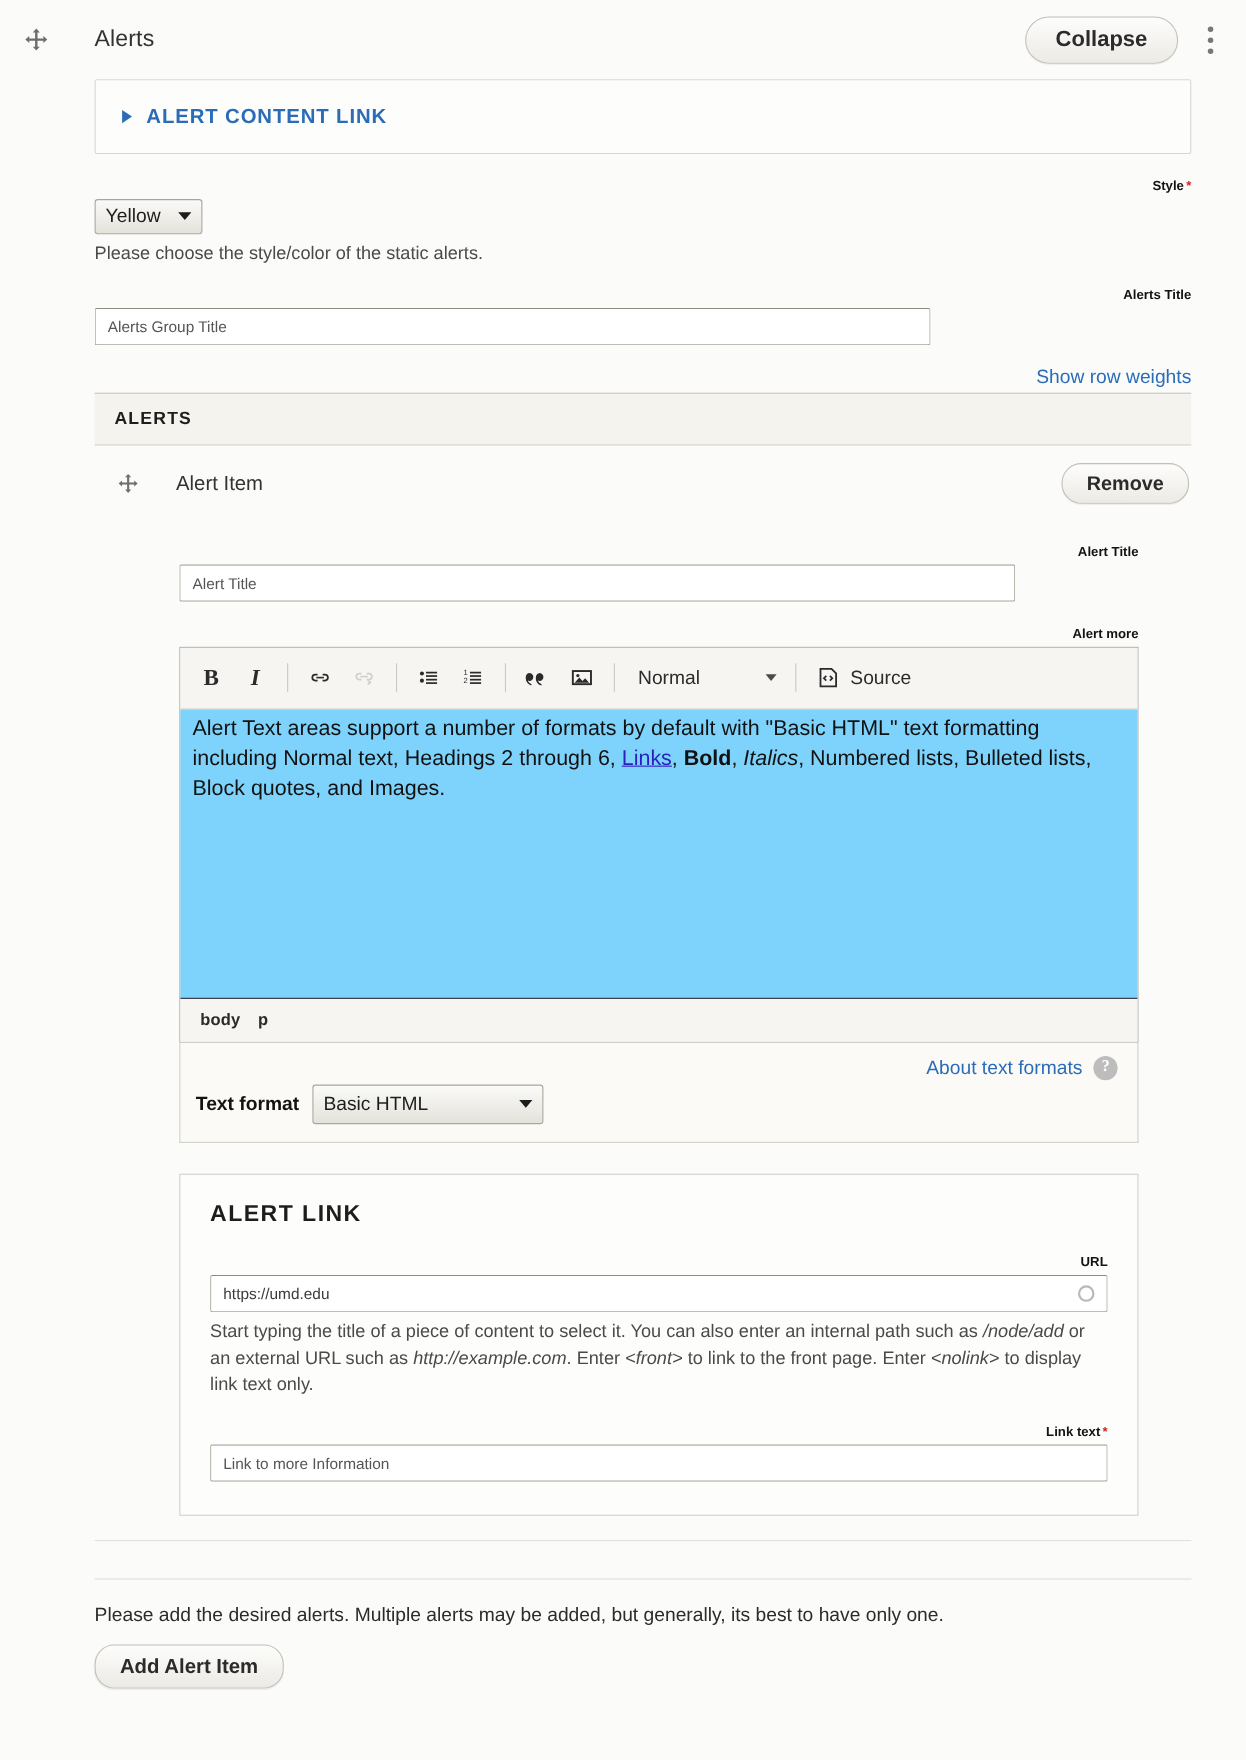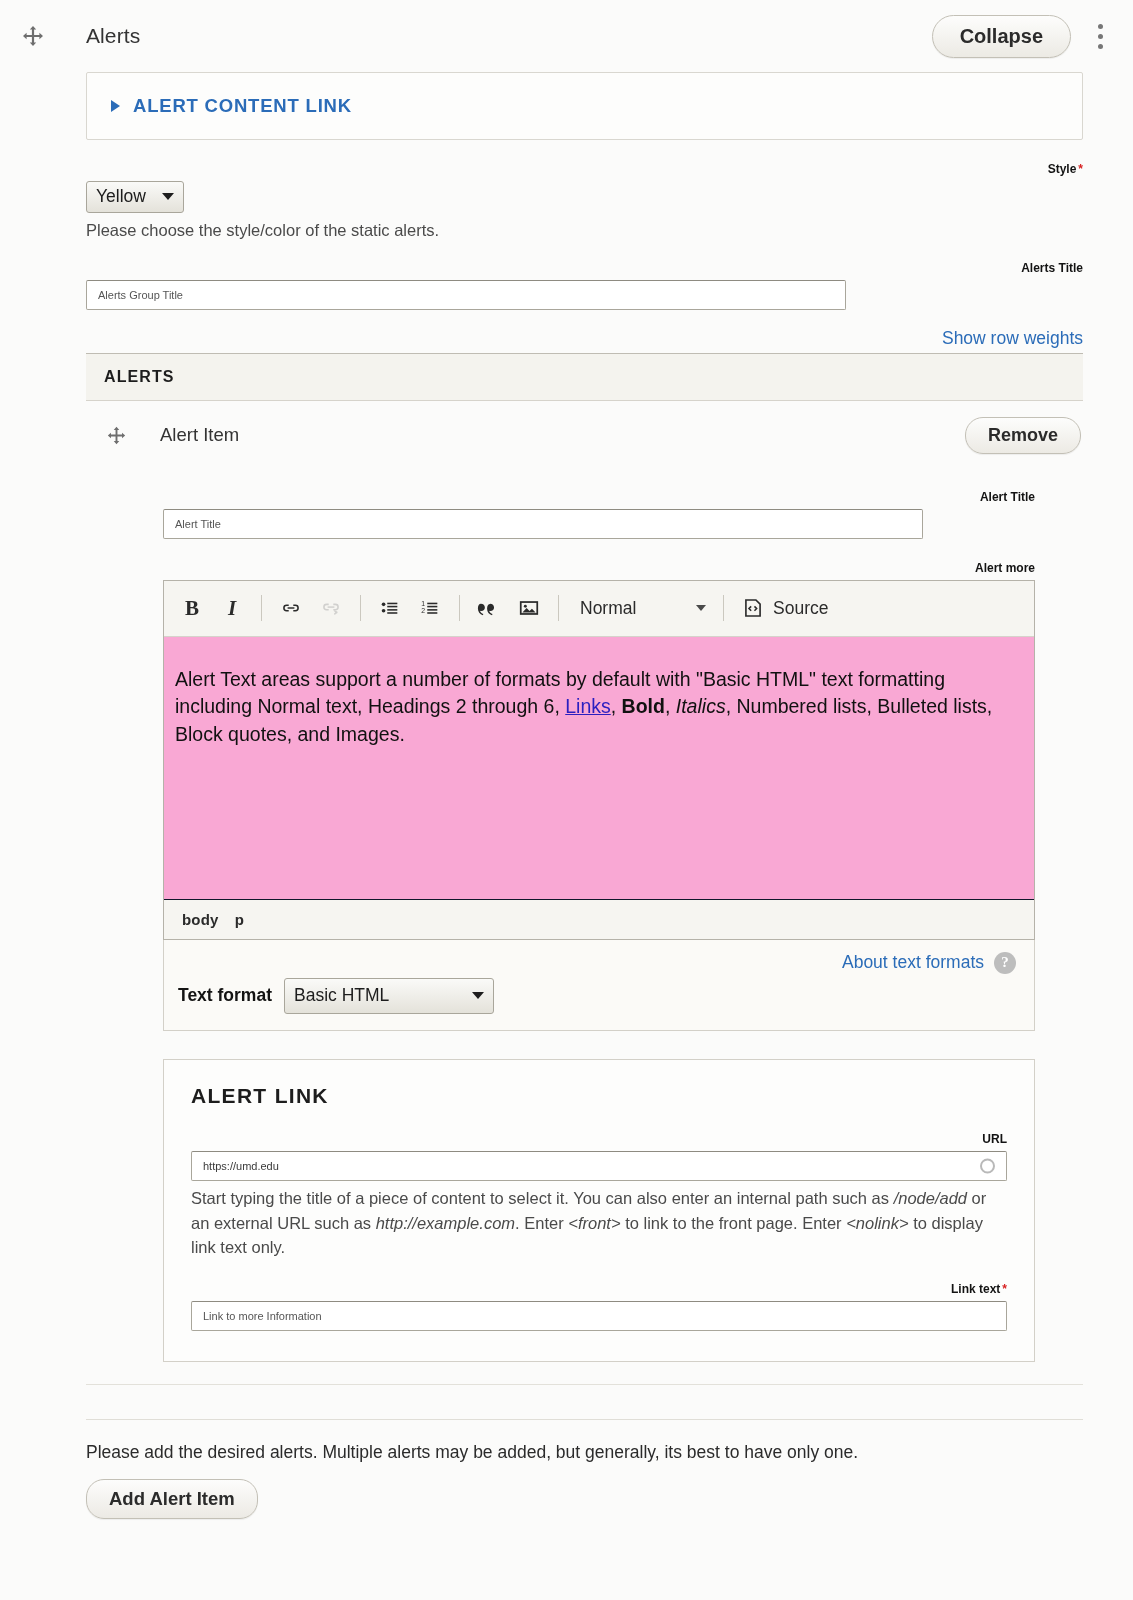--- a/index.html
+++ b/index.html
@@ -152,21 +152,21 @@
 
   .text-input {
     display: block;
     width: 100%;
     box-sizing: border-box;
     border: 1px solid #a9a69b;
     border-top-color: #8e8b81;
     border-radius: 2px;
     background: #fff;
     font-family: "Liberation Sans", sans-serif;
-    font-size: 11px;
+    font-size: 14px;
     color: #555;
     padding: 8px 11px;
     outline: none;
   }
 
   .mt18 { margin-top: 18px; }
   .mt22 { margin-top: 22px; }
 
   
   .row-weights {
@@ -282,28 +282,28 @@
     display: flex;
     align-items: center;
     gap: 10px;
     padding: 0 10px;
     height: 38px;
     font-size: 17.5px;
     cursor: pointer;
   }
 
   .ck-editable {
-    padding: 29px 11px 10px 11px;
+    padding: 4px 11px 10px 11px;
     min-height: 262px;
     font-family: "Liberation Sans", sans-serif;
     font-size: 19.5px;
     line-height: 1.42;
     color: #111;
     box-sizing: border-box;
-    background: #f9a8d4;
+    background: #7dd3fc;
     cursor: text;
   }
   .ck-editable a { color: #2b1fc0; text-decoration: underline; }
   .ck-editable b { font-weight: bold; }
   .ck-editable i { font-style: italic; }
 
   .ck-path {
     background: #f6f5f1;
     border-top: 1px solid #0f172a;
     padding: 11px 18px;

